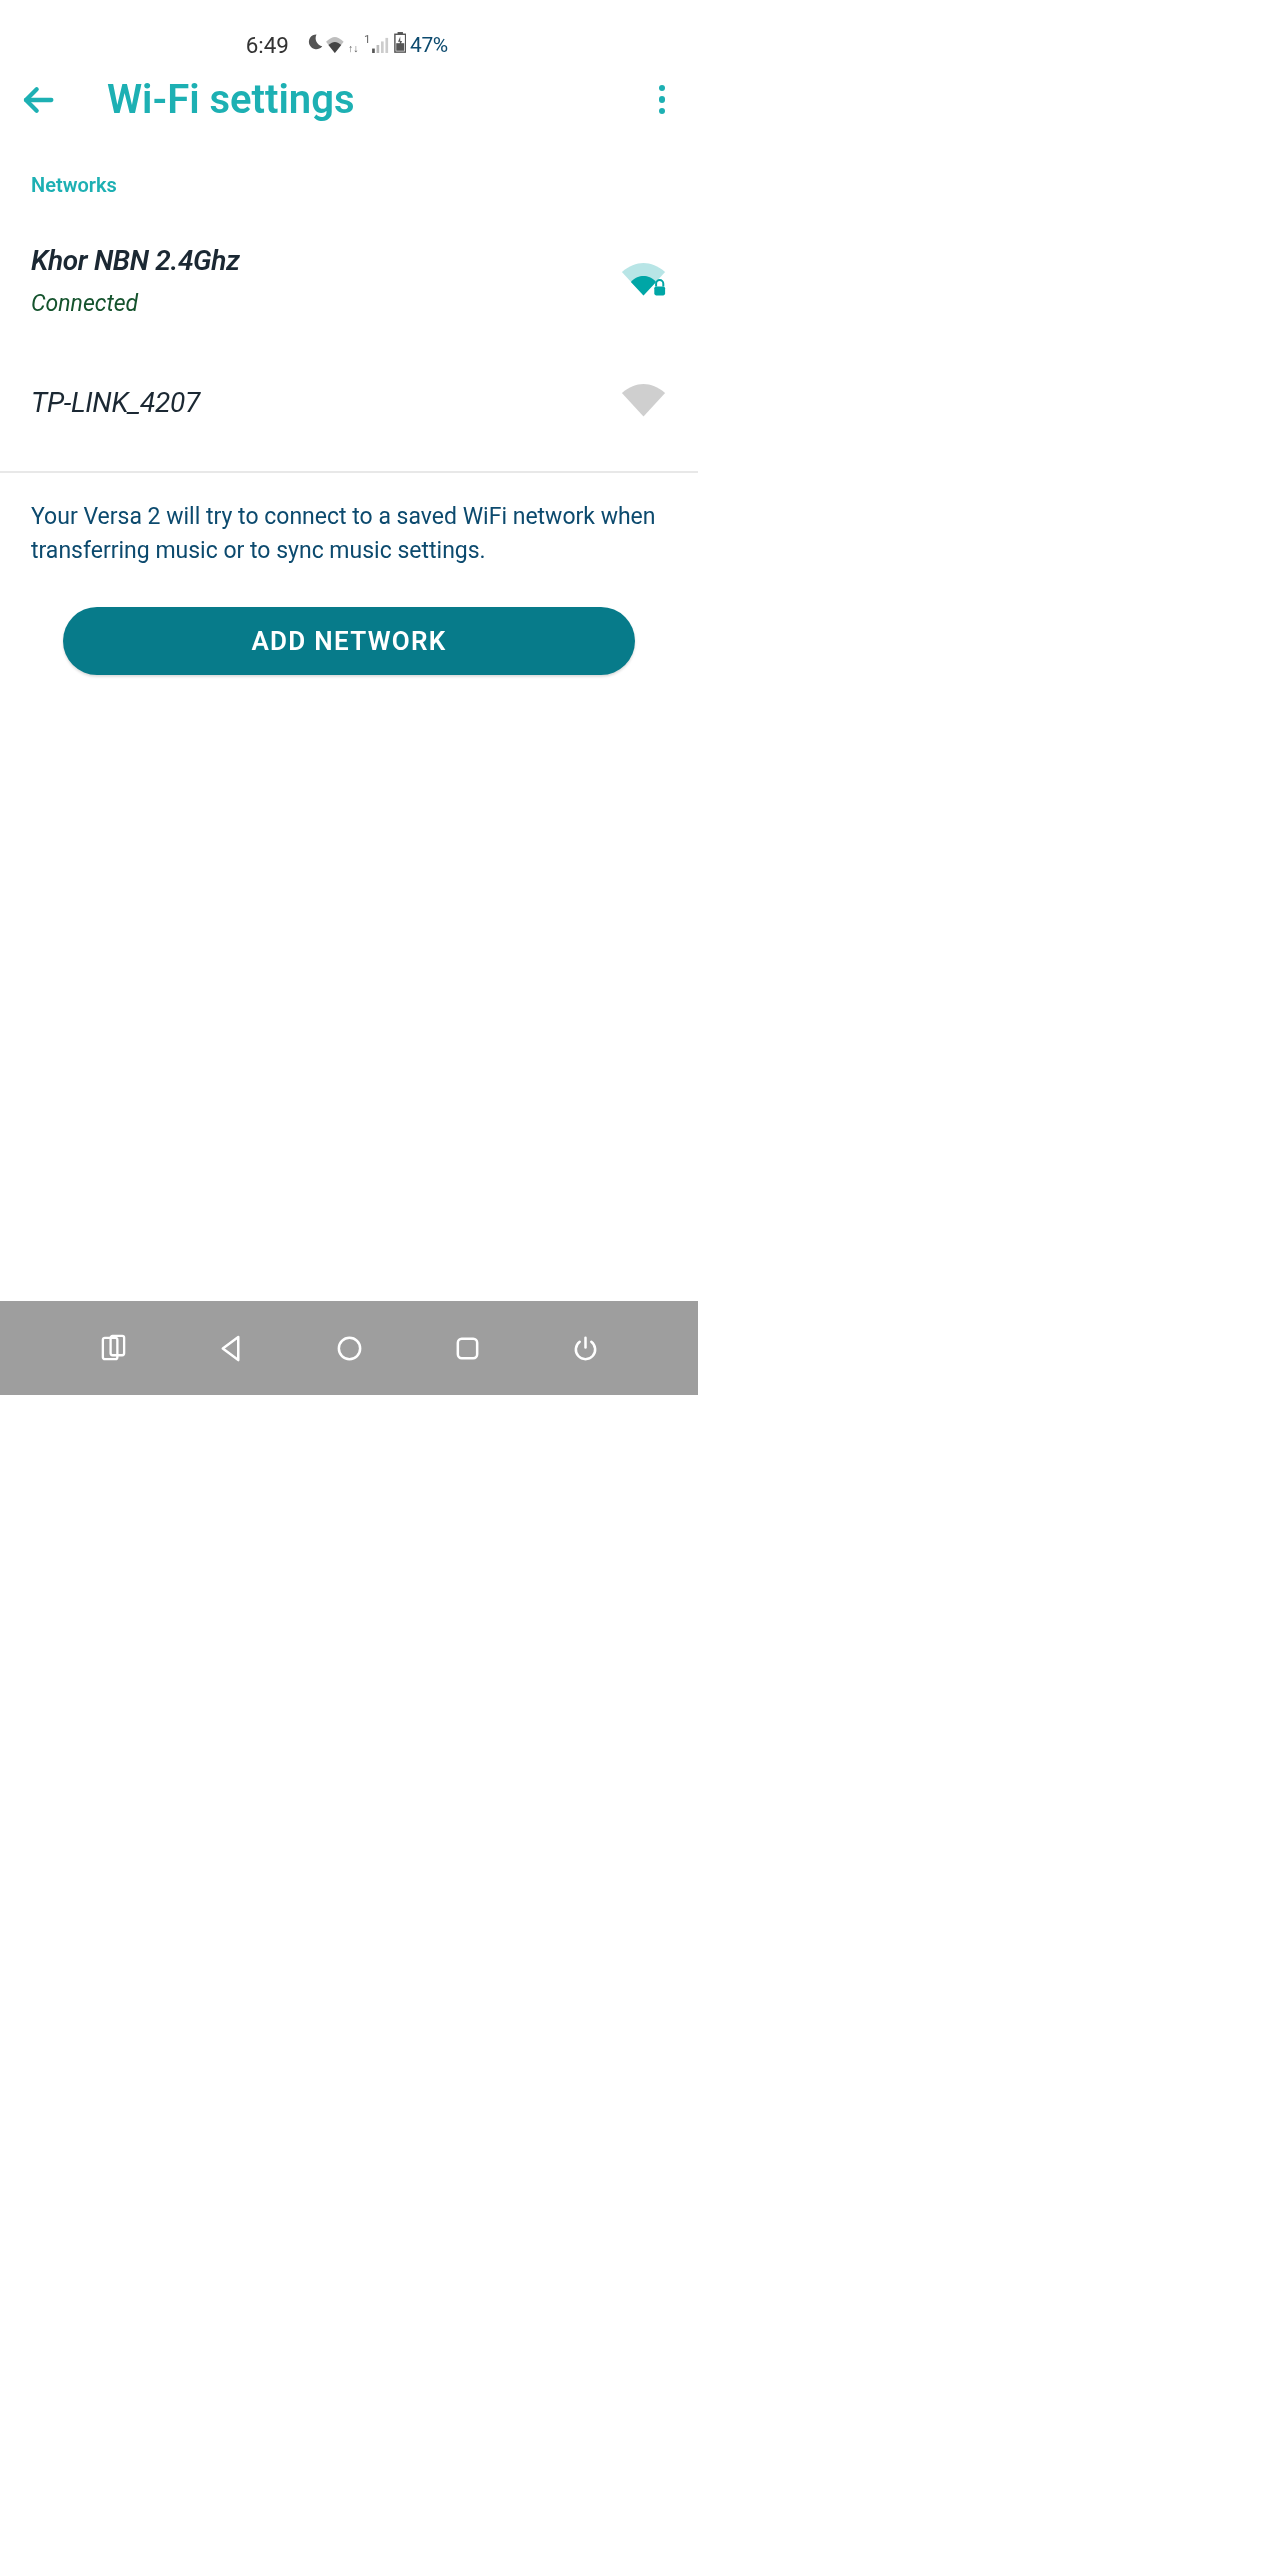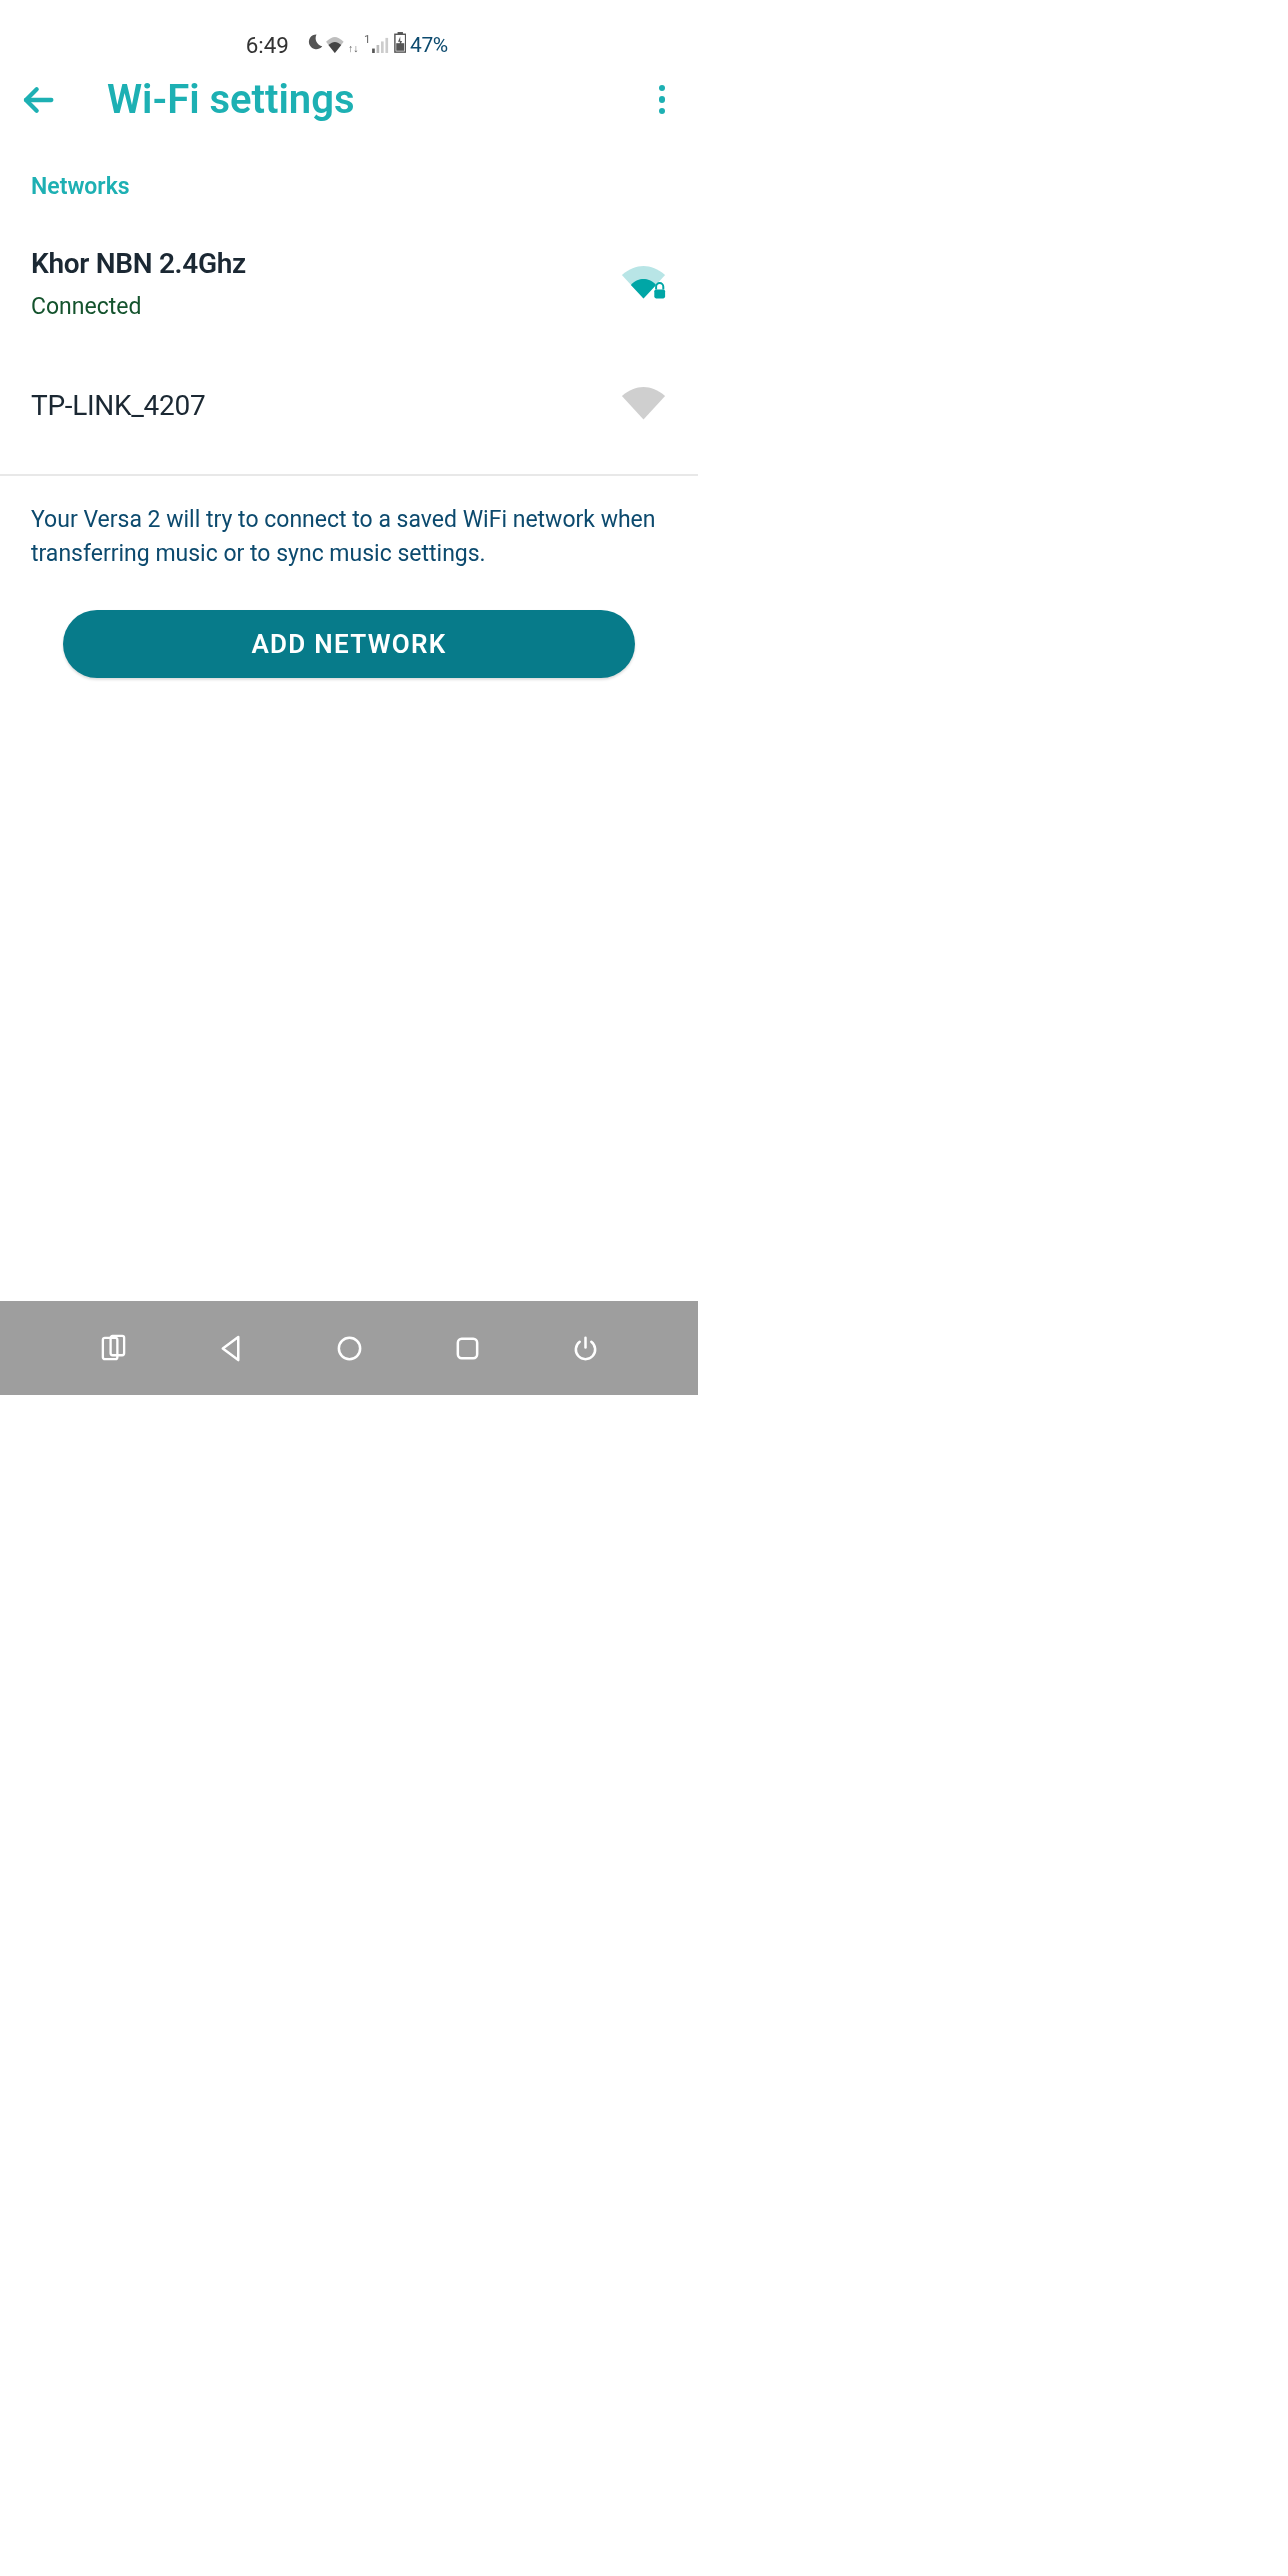--- a/index.html
+++ b/index.html
@@ -60,32 +60,33 @@
     }
     .more-btn span {
       width: 6.3px;
       height: 6.3px;
       background: #1db0b3;
       border-radius: 50%;
     }
 
     .section-header {
       color: #1db0b3;
-      font-size: 23px;
+      font-size: 20px;
       font-weight: 600;
       padding: 40px 31px 9px;
     }
 
     .network-list { padding: 0 31px; }
     .network-item {
       display: flex;
       align-items: center;
       justify-content: space-between;
       padding: 38px 0;
       cursor: pointer;
+      font-style: italic;
     }
     .network-info { display: flex; flex-direction: column; }
     .network-name {
       font-size: 28px;
       font-weight: 600;
       color: #1b2833;
       letter-spacing: -0.3px;
     }
     .network-sub {
       font-size: 23px;

